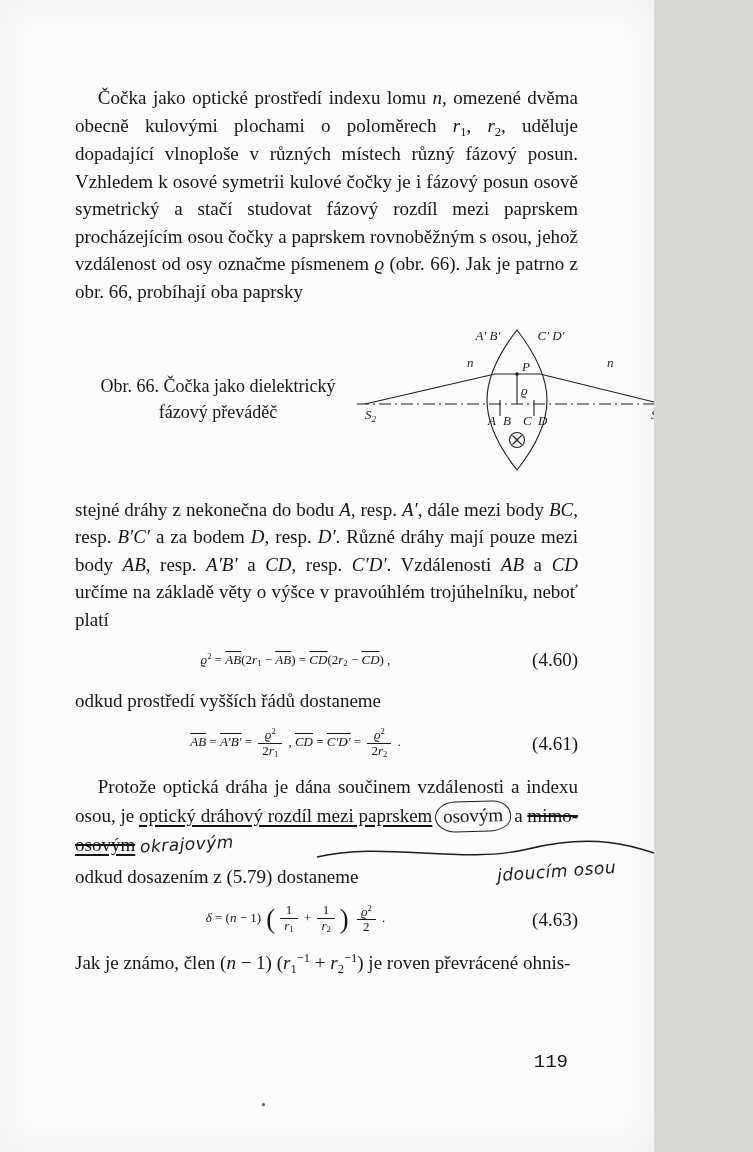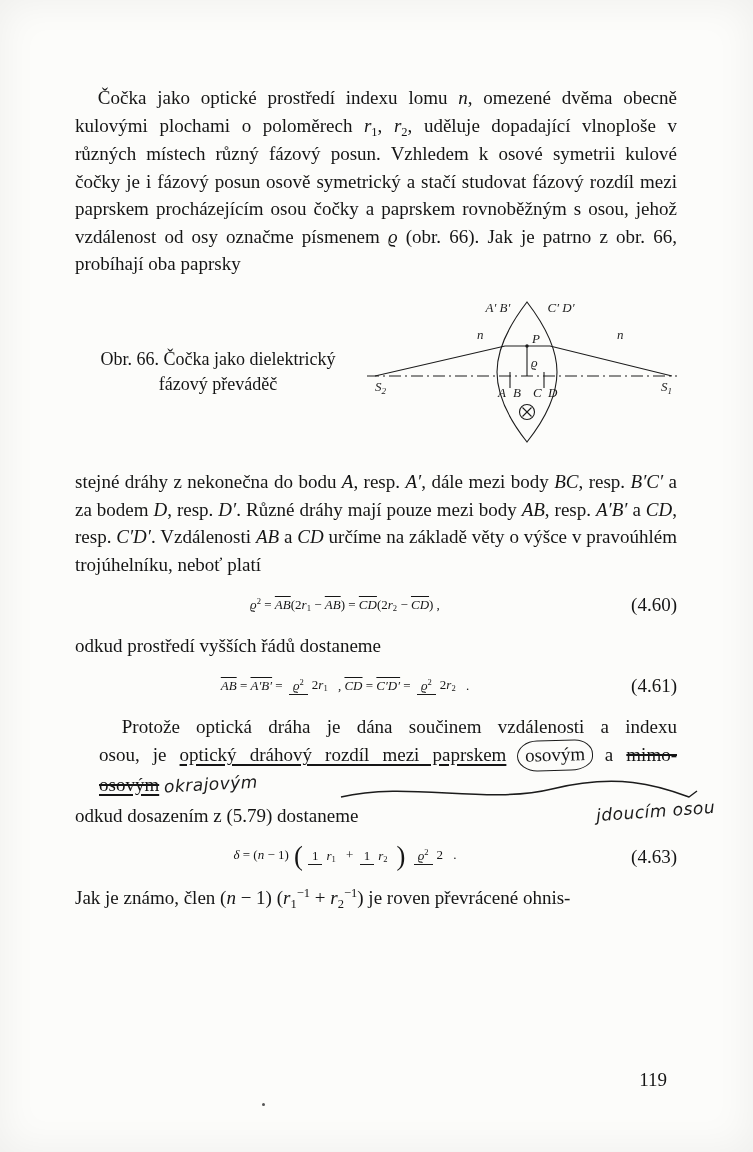--- a/index.html
+++ b/index.html
@@ -1,18 +1,18 @@
 <!DOCTYPE html>
 <html><head>
 <meta charset="utf-8">
 <style>
   html,body{margin:0;padding:0;background:#d8d8d4;}
   .page{
     position:relative;
-    width:753px;height:1152px;
+    width:654px;height:1152px;
     background:#fcfcfa;
     box-sizing:border-box;
     padding:84px 76px 0 75px;
     font-family:"Liberation Serif", serif;
     font-size:19px;line-height:1.45;color:#151515;
     overflow:hidden;
     box-shadow:inset 0 0 40px rgba(0,0,0,0.06);
   }
   p{margin:0;text-align:justify;}
   .indent{text-indent:1.2em;}
@@ -21,42 +21,42 @@
   .sub{font-size:0.66em;vertical-align:-0.28em;}
   .sup{font-size:0.66em;vertical-align:0.55em;}
   .un{text-decoration:underline;text-decoration-thickness:1.8px;text-underline-offset:3px;}
   .strike{text-decoration:line-through;text-decoration-thickness:1.8px;}
   .strike.un{text-decoration:underline line-through;text-decoration-thickness:1.8px;}
   .circled{display:inline-block;padding:0 7px 1px;margin:0 -2px;border:1.7px solid #1b1b1b;
     border-radius:50% 45% 55% 50% / 95% 90% 85% 95%;transform:rotate(-1.5deg);}
   .hw{font-family:"DejaVu Sans", sans-serif;font-style:italic;font-size:17px;
     letter-spacing:0.5px;display:inline-block;transform:rotate(-3deg) translateY(-1px);color:#1b1b1b;}
   .bigp{font-size:205%;font-weight:200;vertical-align:middle;line-height:0.85;padding:0 2px;}
-  .frac{display:inline-flex;text-align:center;vertical-align:middle;margin:0 3px;}
+  .frac{display:inline-flex;flex-direction:column;text-align:center;vertical-align:middle;margin:0 3px;}
   .frac .num{border-bottom:1.2px solid #1b1b1b;padding:0 4px;line-height:1.15;}
   .frac .den{padding:0 4px;line-height:1.15;}
   .figure-row{display:flex;align-items:center;margin:18px 0 20px;}
   .caption{width:278px;text-align:center;font-size:18px;line-height:1.4;flex:none;padding-left:4px;}
   .diagram-wrap{flex:1;display:flex;justify-content:flex-end;}
   .diagram line,.diagram path,.diagram polyline{stroke:#1c1c1c;fill:none;stroke-width:1.1;}
   .diagram .axis{stroke-dasharray:12 4 2 4;stroke-width:1;}
   .diagram circle{stroke:#1c1c1c;fill:none;stroke-width:1.1;}
   .diagram circle.dot{fill:#1c1c1c;stroke:none;}
   .diagram text{font-family:"Liberation Serif", serif;font-style:italic;font-size:13px;fill:#1c1c1c;stroke:none;}
   .eqrow{display:flex;align-items:center;margin:13px 0;}
   .eq{flex:1;text-align:center;font-size:13px;}
   .eqnum{width:62px;text-align:right;flex:none;}
   .plain-line{margin:4px 0;}
-  .annotated-block{position:relative;margin-left:24px;}
+  .annotated-block{position:relative;}
   .jline{text-align:justify;text-align-last:justify;}
   .lastline{text-align:left;}
   .side-note{position:absolute;top:86px;right:-38px;white-space:nowrap;transform:rotate(-4deg);}
   .pen-swoosh{position:absolute;left:238px;top:64px;pointer-events:none;}
   .pen-swoosh path{stroke:#1b1b1b;stroke-width:1.4;fill:none;}
-  .pagenum{position:absolute;right:86px;bottom:58px;font-size:19px;}
+  .pagenum{position:absolute;right:86px;bottom:75px;font-size:19px;font-family:Liberation Mono, monospace;}
   .speck{position:absolute;left:262px;bottom:46px;width:3px;height:3px;background:#555;border-radius:50%;}
 </style>
 </head>
 <body>
 
 <div class="page">
 
   <p class="indent"><span>Čočka jako optické prostředí indexu lomu </span><span class="it">n</span><span>, omezené dvěma obecně kulovými plochami o poloměrech </span><span class="it">r</span><span class="sub">1</span><span>, </span><span class="it">r</span><span class="sub">2</span><span>, uděluje dopadající vlnoploše v různých místech různý fázový posun. Vzhledem k osové symetrii kulové čočky je i fázový posun osově symetrický a stačí studovat fázový rozdíl mezi paprskem procházejícím osou čočky a paprskem rovnoběžným s osou, jehož vzdálenost od osy označme písmenem </span><span class="it">ϱ</span><span> (obr. 66). Jak je patrno z obr. 66, probíhají oba paprsky</span></p>
 
   <div class="figure-row">

